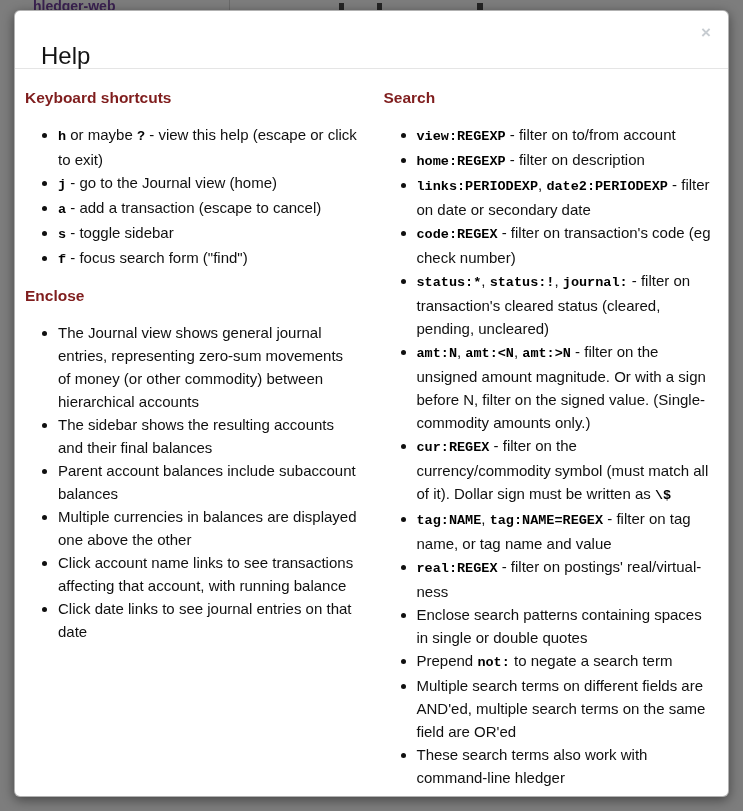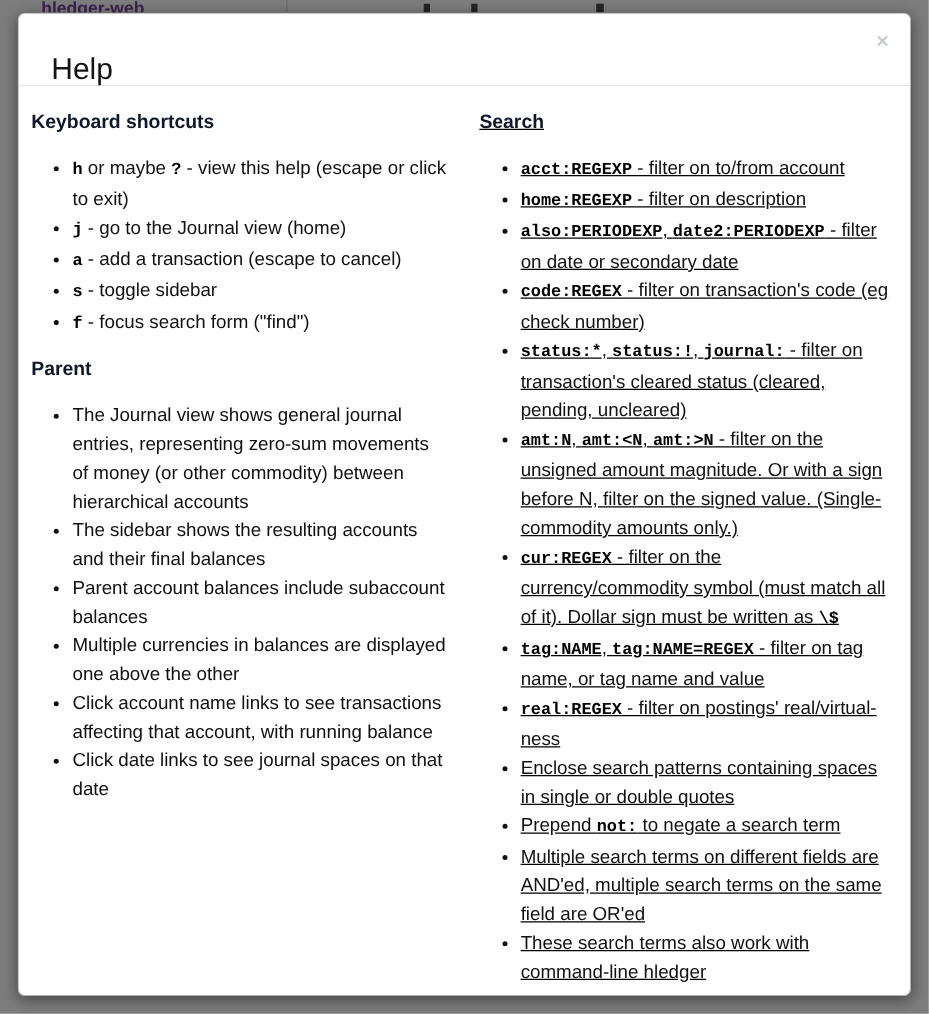--- a/index.html
+++ b/index.html
@@ -54,25 +54,25 @@
     font-size:17px; font-weight:bold; line-height:14px;
     color:#c7ccd1; cursor:pointer;
     font-family:"Liberation Sans", sans-serif;
   }
   .modal-body {
     display:flex;
     padding:20px 10px 20px 10px;
   }
   .col { width:50%; }
   .col-left  { padding-right:12px; }
-  .col-right { padding-left:12px; padding-right:4px;text-decoration:underline; }
+  .col-right { padding-left:12px; padding-right:4px; }
 
   .section-heading {
     margin:0 0 16px 0;
-    font-size:15.5px; font-weight:bold; color:#0f172a;
+    font-size:15.5px; font-weight:bold; color:#7f1d1d;
     line-height:18px;
   }
   .section-heading.not-first { margin-top:16px; }
   ul.help-list {
     margin:0 0 15px 0;
     padding-left:33px;
     list-style:disc outside;
   }
   ul.help-list li {
     font-size:15px; line-height:23px; color:#101010;
@@ -104,36 +104,36 @@
   <div class="modal-body">
     <div class="col col-left" id="col-left">
         <h4 class="section-heading">Keyboard shortcuts</h4>
         <ul class="help-list">
           <li><b class="code">h</b> or maybe <b class="code">?</b> - view this help (escape or click to exit)</li>
           <li><b class="code">j</b> - go to the Journal view (home)</li>
           <li><b class="code">a</b> - add a transaction (escape to cancel)</li>
           <li><b class="code">s</b> - toggle sidebar</li>
           <li><b class="code">f</b> - focus search form ("find")</li>
         </ul>
-        <h4 class="section-heading not-first">Parent</h4>
+        <h4 class="section-heading not-first">Enclose</h4>
         <ul class="help-list">
           <li>The Journal view shows general journal entries, representing zero-sum movements of money (or other commodity) between hierarchical accounts</li>
           <li>The sidebar shows the resulting accounts and their final balances</li>
           <li>Parent account balances include subaccount balances</li>
           <li>Multiple currencies in balances are displayed one above the other</li>
           <li>Click account name links to see transactions affecting that account, with running balance</li>
-          <li>Click date links to see journal spaces on that date</li>
+          <li>Click date links to see journal entries on that date</li>
         </ul>
       </div>
     <div class="col col-right" id="col-right">
         <h4 class="section-heading">Search</h4>
         <ul class="help-list">
-          <li><b class="code">acct:REGEXP</b> - filter on to/from account</li>
+          <li><b class="code">view:REGEXP</b> - filter on to/from account</li>
           <li><b class="code">home:REGEXP</b> - filter on description</li>
-          <li><b class="code">also:PERIODEXP</b>, <b class="code">date2:PERIODEXP</b> - filter on date or secondary date</li>
+          <li><b class="code">links:PERIODEXP</b>, <b class="code">date2:PERIODEXP</b> - filter on date or secondary date</li>
           <li><b class="code">code:REGEX</b> - filter on transaction's code (eg check number)</li>
           <li><b class="code">status:*</b>, <b class="code">status:!</b>, <b class="code">journal:</b> - filter on transaction's cleared status (cleared, pending, uncleared)</li>
           <li><b class="code">amt:N</b>, <b class="code">amt:&lt;N</b>, <b class="code">amt:&gt;N</b> - filter on the unsigned amount magnitude. Or with a sign before N, filter on the signed value. (Single-commodity amounts only.)</li>
           <li><b class="code">cur:REGEX</b> - filter on the currency/commodity symbol (must match all of it). Dollar sign must be written as <b class="code">\$</b></li>
           <li><b class="code">tag:NAME</b>, <b class="code">tag:NAME=REGEX</b> - filter on tag name, or tag name and value</li>
           <li><b class="code">real:REGEX</b> - filter on postings' real/virtual-ness</li>
           <li>Enclose search patterns containing spaces in single or double quotes</li>
           <li>Prepend <b class="code">not:</b> to negate a search term</li>
           <li>Multiple search terms on different fields are AND'ed, multiple search terms on the same field are OR'ed</li>
           <li>These search terms also work with command-line hledger</li>

